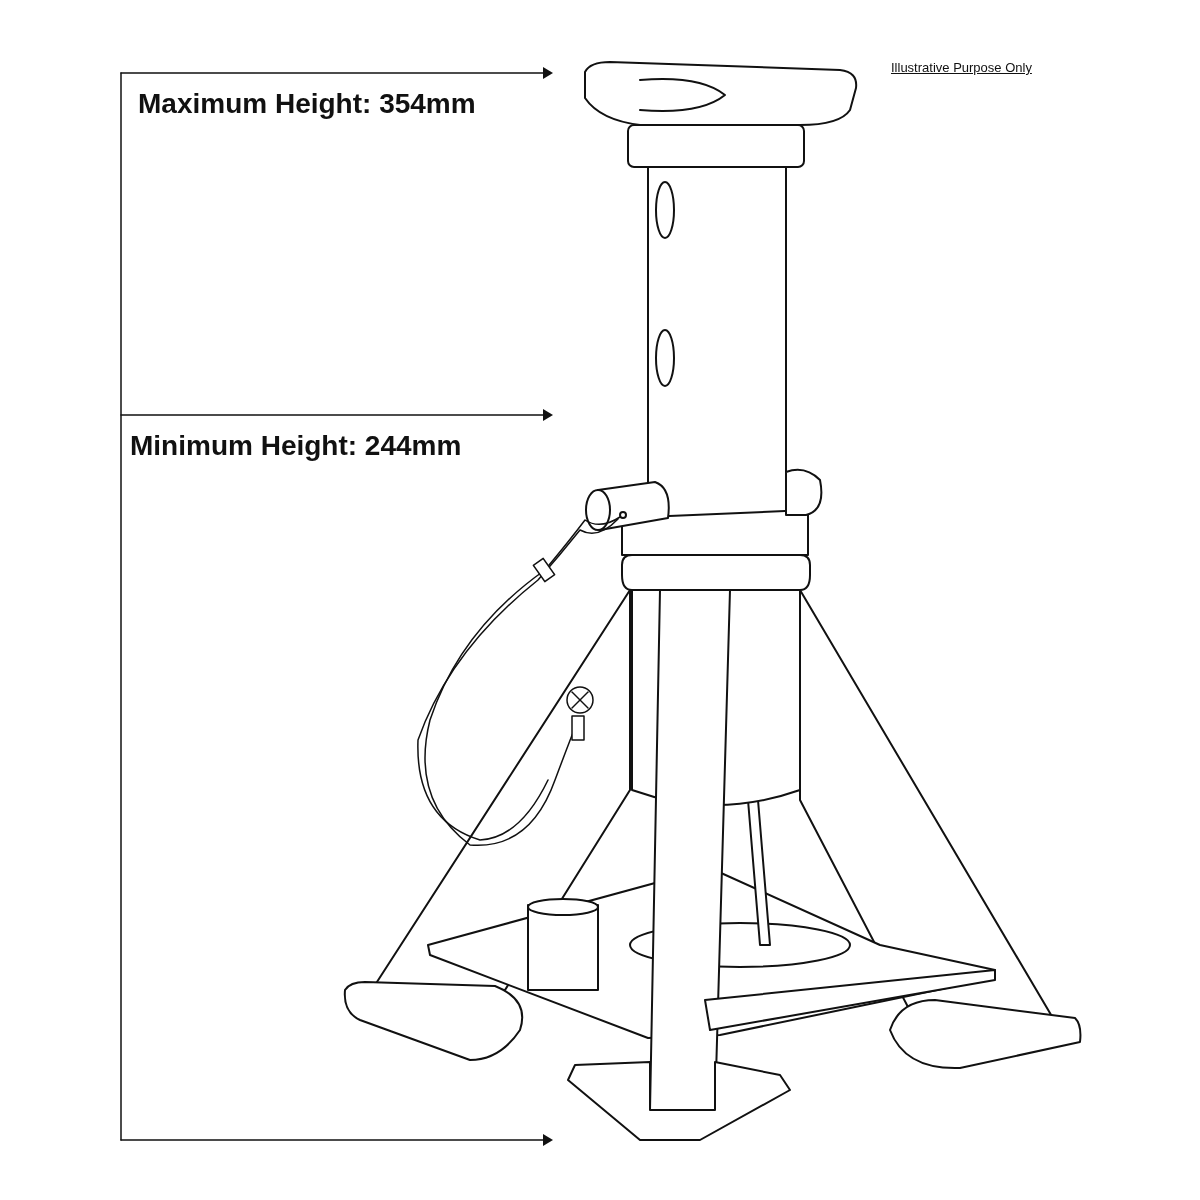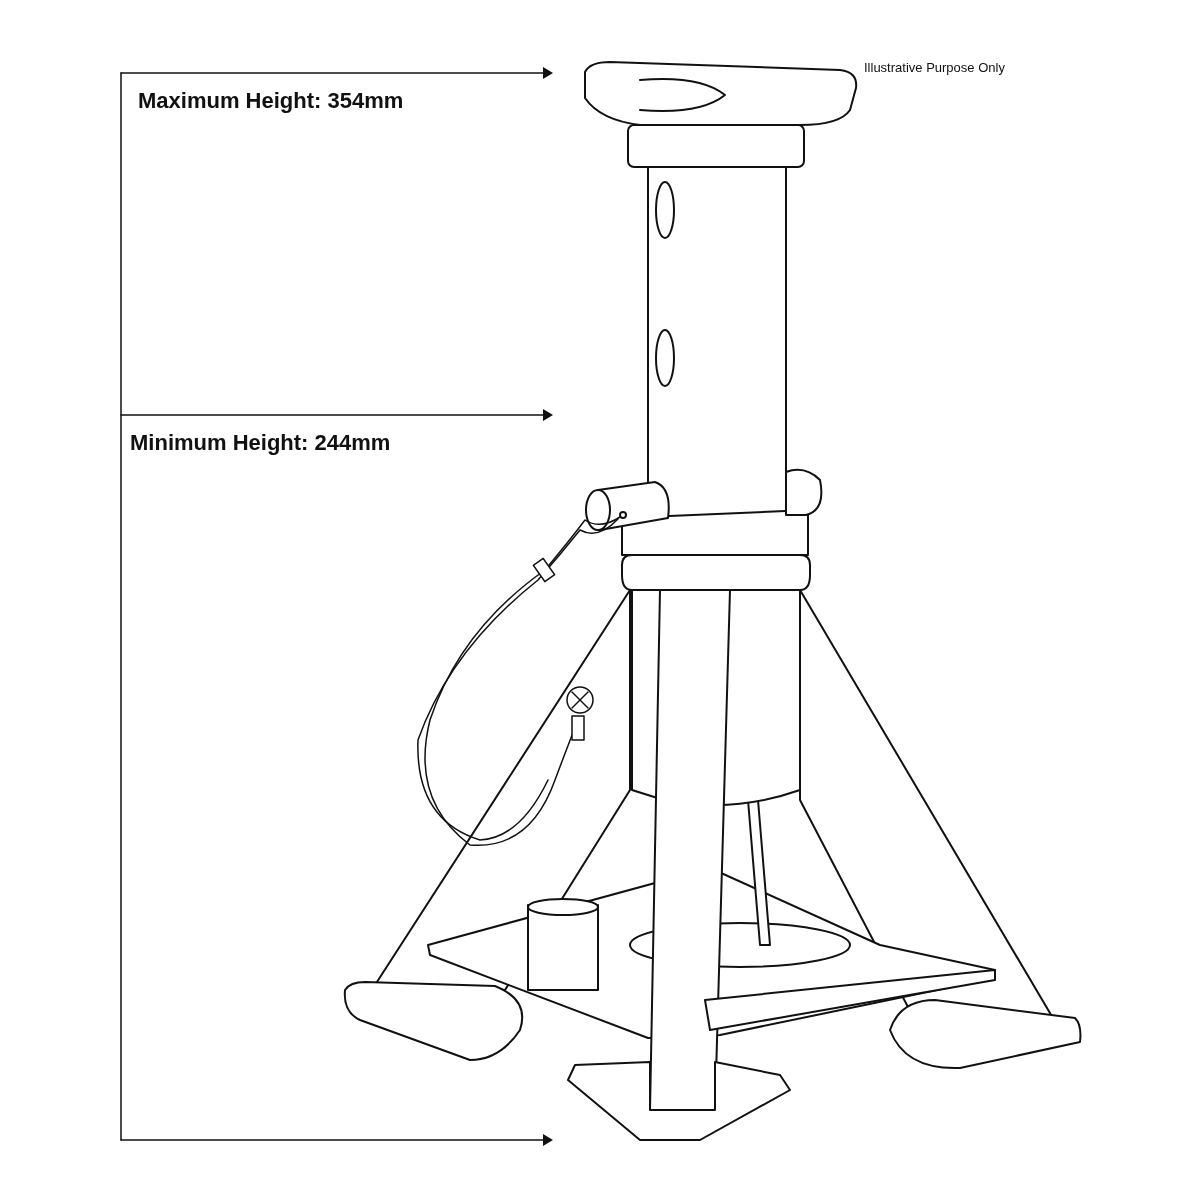--- a/index.html
+++ b/index.html
@@ -1,18 +1,18 @@
 <!DOCTYPE html>
 <html><head>
 <meta charset="utf-8">
 <style>
   html, body { margin:0; padding:0; background:#ffffff; }
   body { width:1200px; height:1200px; position:relative; overflow:hidden; font-family:"Liberation Sans", sans-serif; }
   .label { position:absolute; color:#111; font-family:"Liberation Sans", sans-serif; }
-  .dim-label { font-size:22px; font-weight:bold; }
+  .dim-label { font-size:28px; font-weight:bold; }
   .note { font-size:13px; }
   svg { position:absolute; left:0; top:0; }
 </style>
 </head>
 <body>
 
 <svg width="1200" height="1200" viewBox="0 0 1200 1200" fill="#fff" stroke="#111" stroke-width="2" stroke-linejoin="round" stroke-linecap="round">
 
   <g fill="none" stroke-width="1.5">
     <line x1="121" y1="73" x2="121" y2="1140"></line>
@@ -72,15 +72,15 @@
     <path d="M620,517 Q600,530 585,520 Q570,540 545,570 Q460,630 430,720 Q410,800 470,845 Q530,850 555,780 Q570,740 578,720"></path>
     <path d="M618,519 Q598,540 580,530 Q560,555 538,580 Q450,650 418,740 Q415,820 480,840 Q520,838 548,780"></path>
     <rect x="538" y="560" width="12" height="20" transform="rotate(-35 544 570)" fill="#fff"></rect>
     <circle cx="580" cy="700" r="13" fill="#fff"></circle>
     <line x1="572" y1="692" x2="588" y2="708"></line>
     <line x1="588" y1="692" x2="572" y2="708"></line>
     <rect x="572" y="716" width="12" height="24" fill="#fff"></rect>
   </g>
 </svg>
 
-<div class="label note" style="left:864px; top:60px;">Illustrative Purpose Only</div>
+<div class="label note" style="left:891px; top:60px;text-decoration:underline;">Illustrative Purpose Only</div>
 <div class="label dim-label" style="left:138px; top:88px;">Maximum Height: 354mm</div>
 <div class="label dim-label" style="left:130px; top:430px;">Minimum Height: 244mm</div>
 
 </body></html>

